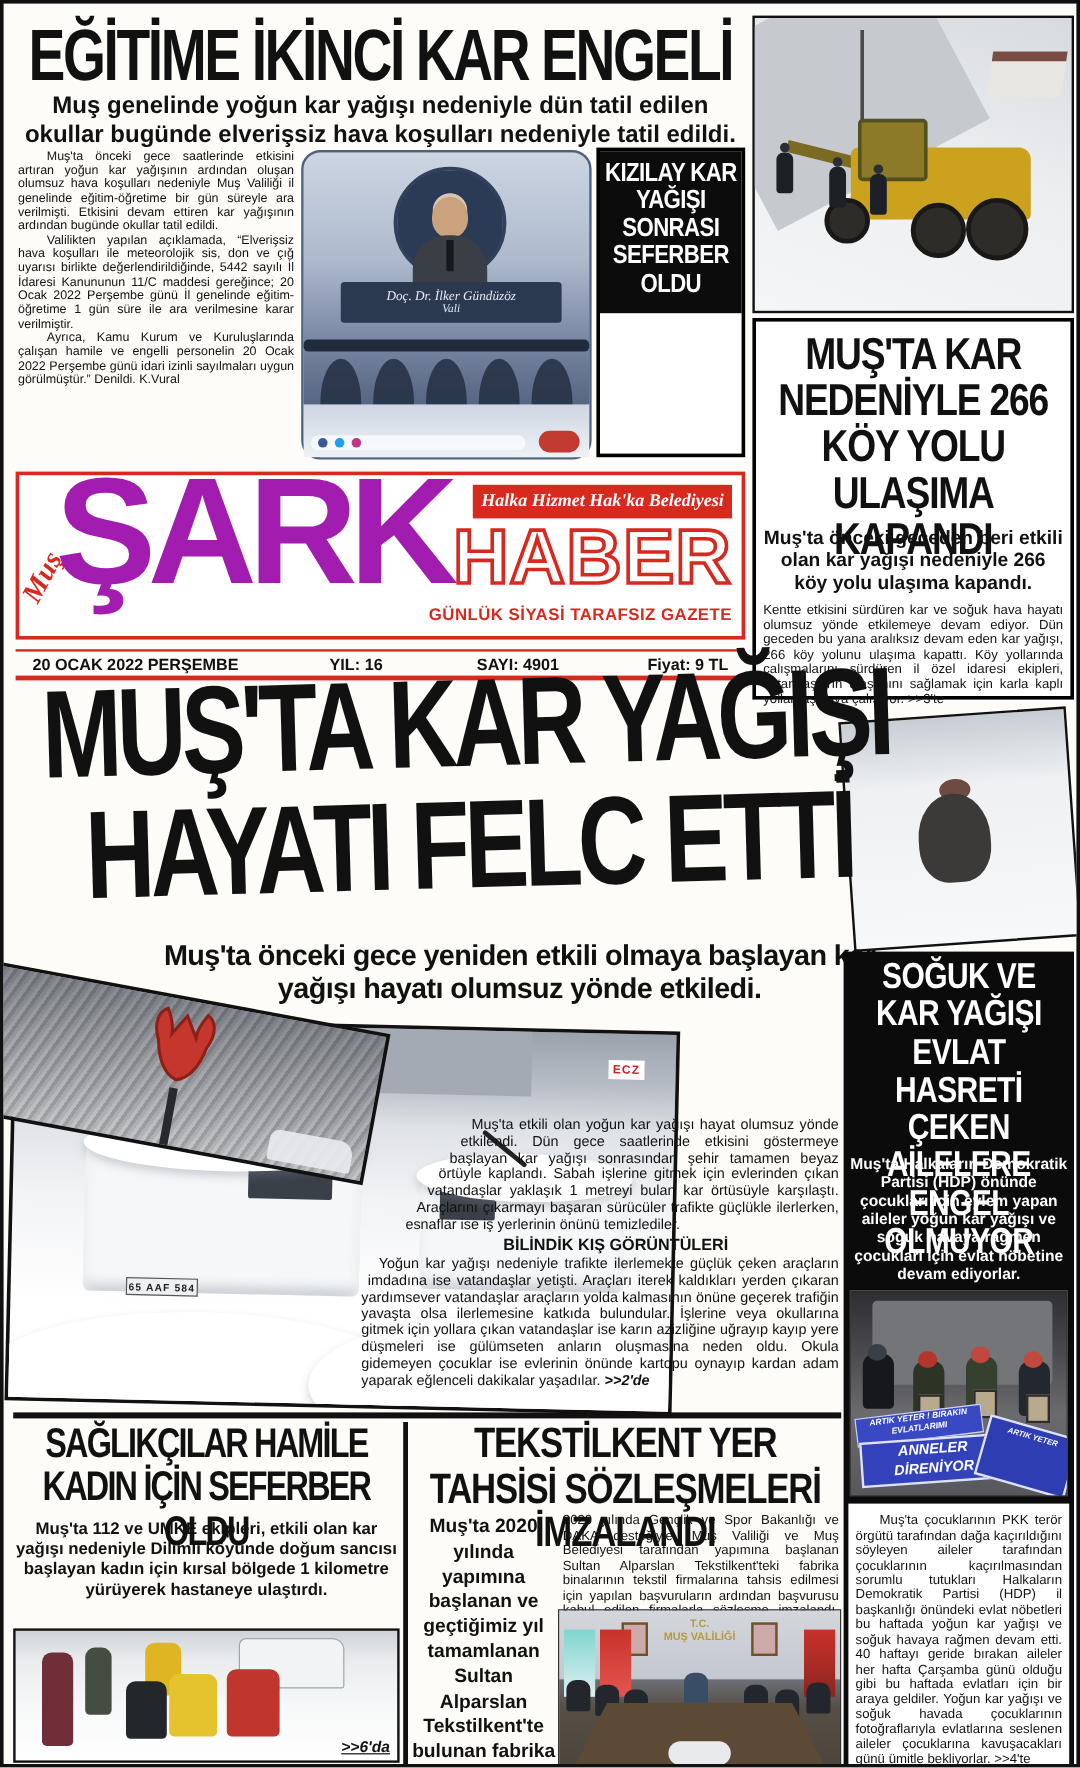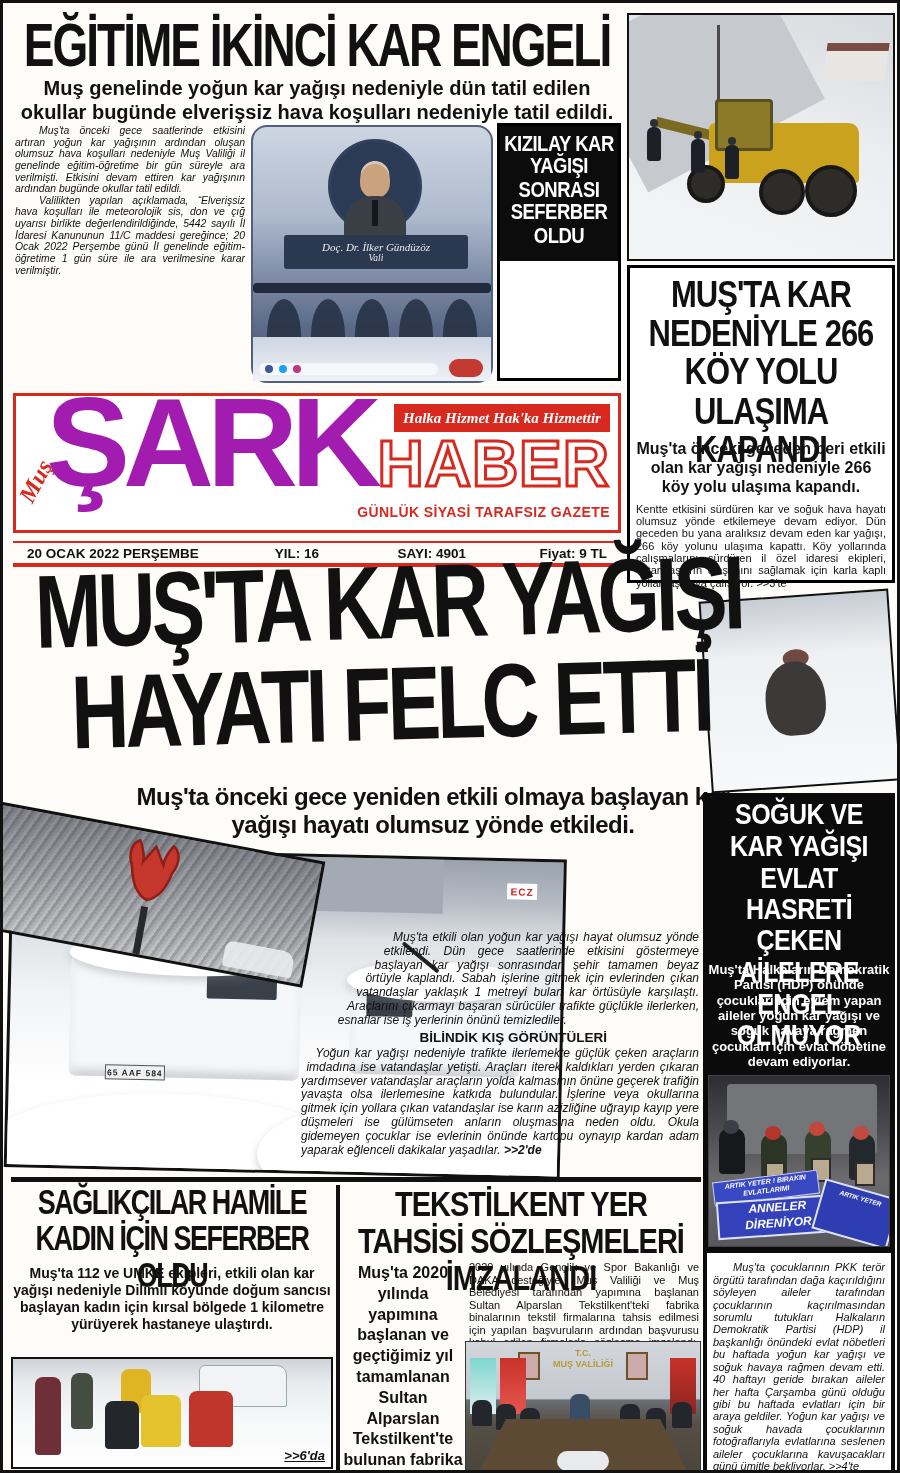--- a/index.html
+++ b/index.html
@@ -4,21 +4,21 @@
 <style>
   html,body{margin:0;padding:0;background:#e9e7e2;}
   #page{position:relative;width:900px;height:1473px;margin:0 auto;background:#fdfcf9;
         border:3px solid #111;box-sizing:border-box;overflow:hidden;
         font-family:"Liberation Sans", sans-serif;color:#111;}
   .abs{position:absolute;}
   .tall{display:block;transform-origin:50% 0;}
   .photo{position:absolute;overflow:hidden;border:2px solid #111;box-sizing:border-box;}
   .just{text-align:justify;}
   .ctr{text-align:center;}
-  p{margin:0;font-style:italic;}
+  p{margin:0;}
 
   
   #edu-headline{left:10px;top:12px;width:608px;height:64px;font-size:46px;font-weight:800;
     letter-spacing:-2px;text-align:center;white-space:nowrap;line-height:1;}
   #edu-subhead{left:10px;top:74px;width:608px;font-size:20px;font-weight:bold;line-height:1.18;text-align:center;}
   #edu-body{left:12px;top:122px;width:230px;height:256px;font-size:10.4px;line-height:1.12;overflow:hidden;}
   #edu-body p{text-indent:24px;}
 
   
   #vali-photo{left:248px;top:122px;width:238px;height:254px;border-radius:16px;border:2px solid #51607c;
@@ -169,20 +169,21 @@
 
 <div id="page">
 
   <div id="edu-headline" class="abs">
     <span class="tall" style="transform:scaleY(1.32);">EĞİTİME İKİNCİ KAR ENGELİ</span>
   </div>
   <div id="edu-subhead" class="abs">Muş genelinde yoğun kar yağışı nedeniyle dün tatil edilen okullar bugünde elverişsiz hava koşulları nedeniyle tatil edildi.</div>
   <div id="edu-body" class="abs just">
     <p>Muş'ta önceki gece saatlerinde etkisini artıran yoğun kar yağışının ardından oluşan olumsuz hava koşulları nedeniyle Muş Valiliği il genelinde eğitim-öğretime bir gün süreyle ara verilmişti. Etkisini devam ettiren kar yağışının ardından bugünde okullar tatil edildi.</p>
     <p>Valilikten yapılan açıklamada, “Elverişsiz hava koşulları ile meteorolojik sis, don ve çığ uyarısı birlikte değerlendirildiğinde, 5442 sayılı İl İdaresi Kanununun 11/C maddesi gereğince; 20 Ocak 2022 Perşembe günü İl genelinde eğitim-öğretime 1 gün süre ile ara verilmesine karar verilmiştir.</p>
+    <p>Ayrıca, Kamu Kurum ve Kuruluşlarında çalışan hamile ve engelli personelin 20 Ocak 2022 Perşembe günü idari izinli sayılmaları uygun görülmüştür.” Denildi. K.Vural</p>
   </div>
 
   <div id="vali-photo" class="abs">
     <div id="bridge-deck"></div>
     <div class="arch" style="left:14px;"></div>
     <div class="arch" style="left:58px;"></div>
     <div class="arch" style="left:102px;"></div>
     <div class="arch" style="left:146px;"></div>
     <div class="arch" style="left:190px;"></div>
     <div id="snowfield"></div>
@@ -228,21 +229,21 @@
     <div id="villages-headline">
       <span class="tall" style="transform:scaleY(1.2);">MUŞ'TA KAR NEDENİYLE 266 KÖY YOLU ULAŞIMA KAPANDI</span>
     </div>
     <div id="villages-subhead">Muş'ta önceki geceden beri etkili olan kar yağışı nedeniyle 266 köy yolu ulaşıma kapandı.</div>
     <div id="villages-body" class="just">Kentte etkisini sürdüren kar ve soğuk hava hayatı olumsuz yönde etkilemeye devam ediyor. Dün geceden bu yana aralıksız devam eden kar yağışı, 266 köy yolunu ulaşıma kapattı. Köy yollarında çalışmalarını sürdüren il özel idaresi ekipleri, vatandaşların ulaşımını sağlamak için karla kaplı yolları aşmaya çalışıyor. &gt;&gt;3'te</div>
   </div>
 
   <div id="masthead" class="abs">
     <div id="mus-script">Muş</div>
     <div id="sark">ŞARK</div>
-    <div id="slogan-box">Halka Hizmet Hak'ka Hizmettir</div>
+    <div id="slogan-box">Halka Hizmet Hak'ka Belediyesi</div>
     <div id="haber">HABER</div>
     <div id="tagline">GÜNLÜK SİYASİ TARAFSIZ GAZETE</div>
   </div>
 
   <div id="datebar" class="abs">
     <span class="d1">20 OCAK 2022 PERŞEMBE</span>
     <span class="d2">YIL: 16</span>
     <span class="d3">SAYI: 4901</span>
     <span class="d4">Fiyat: 9 TL</span>
   </div>

